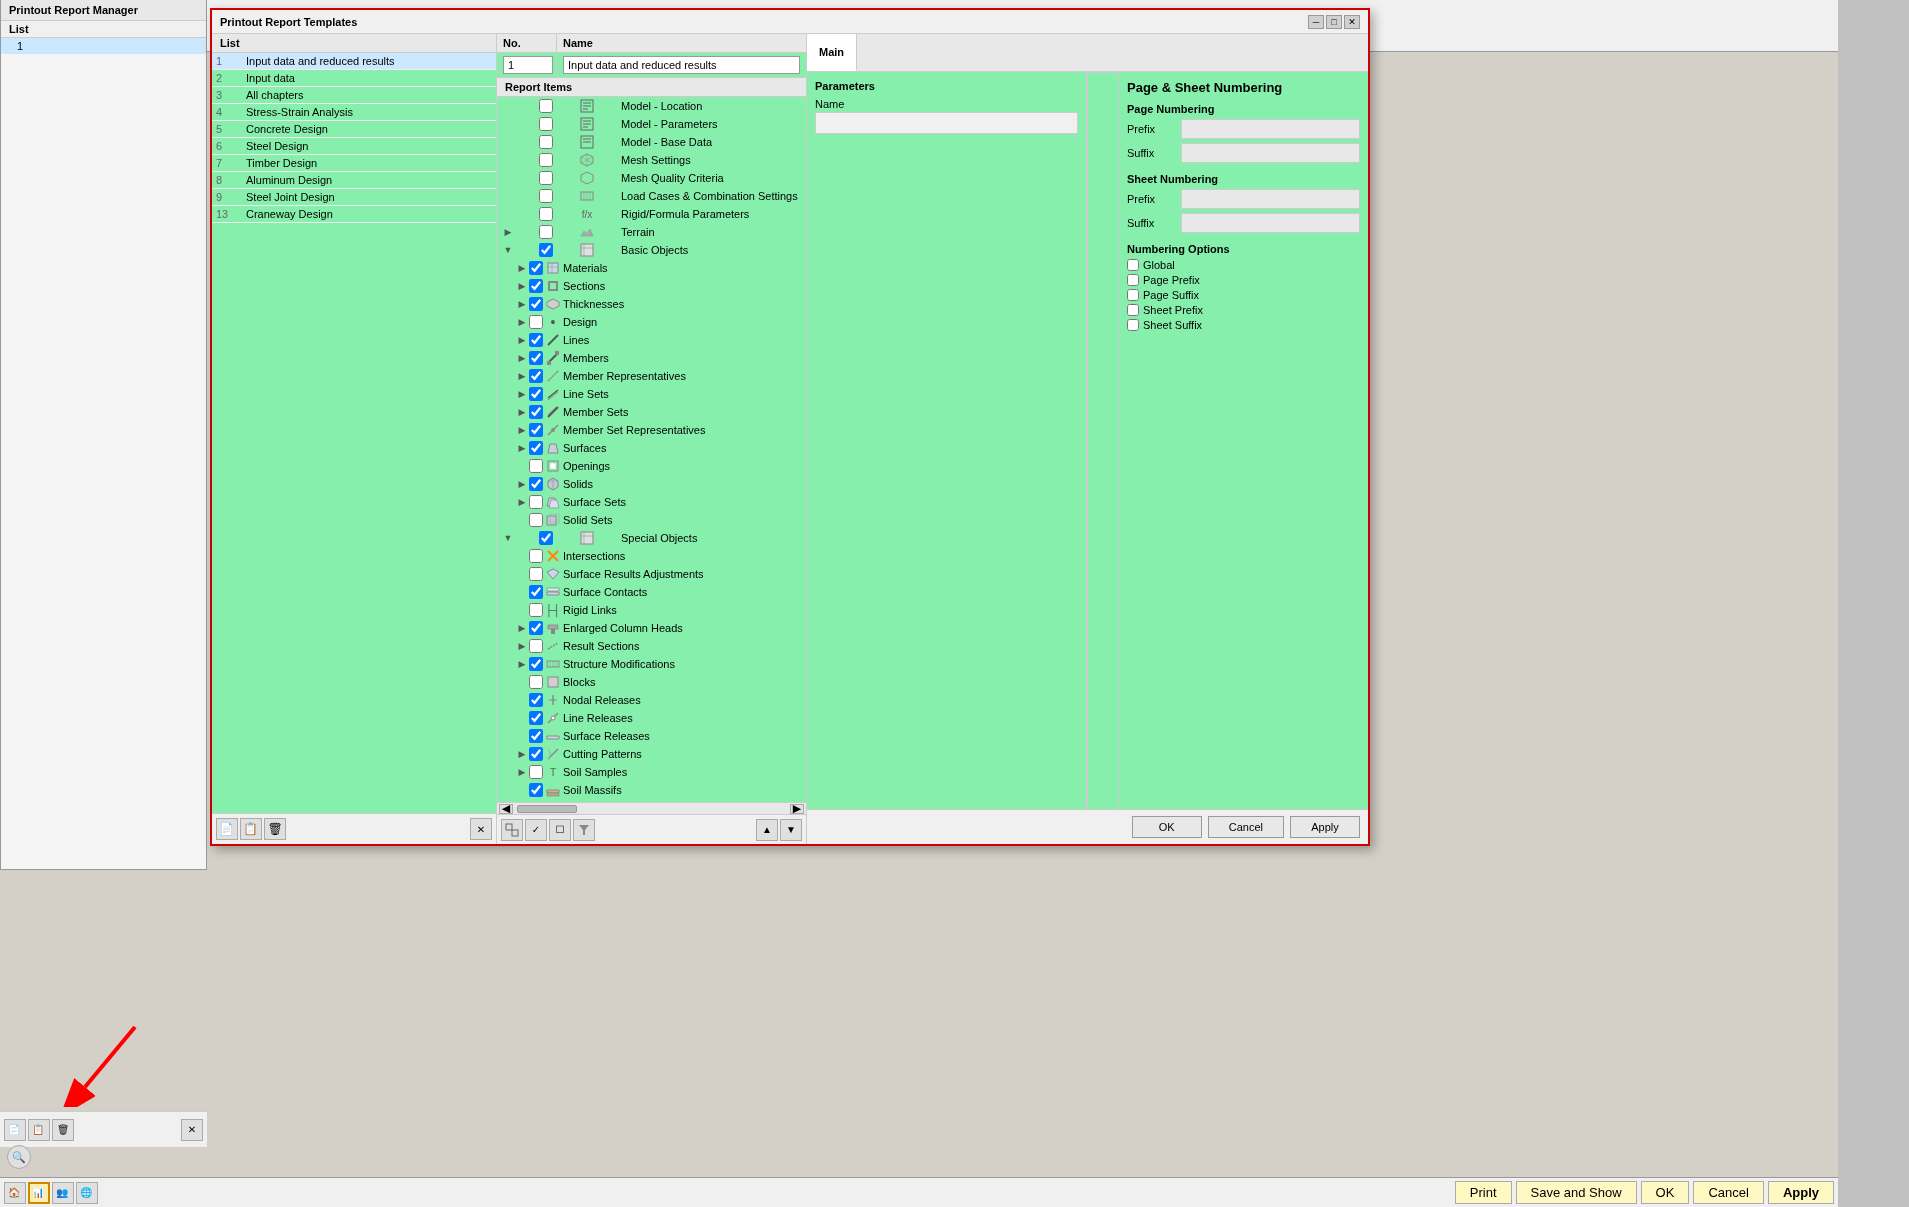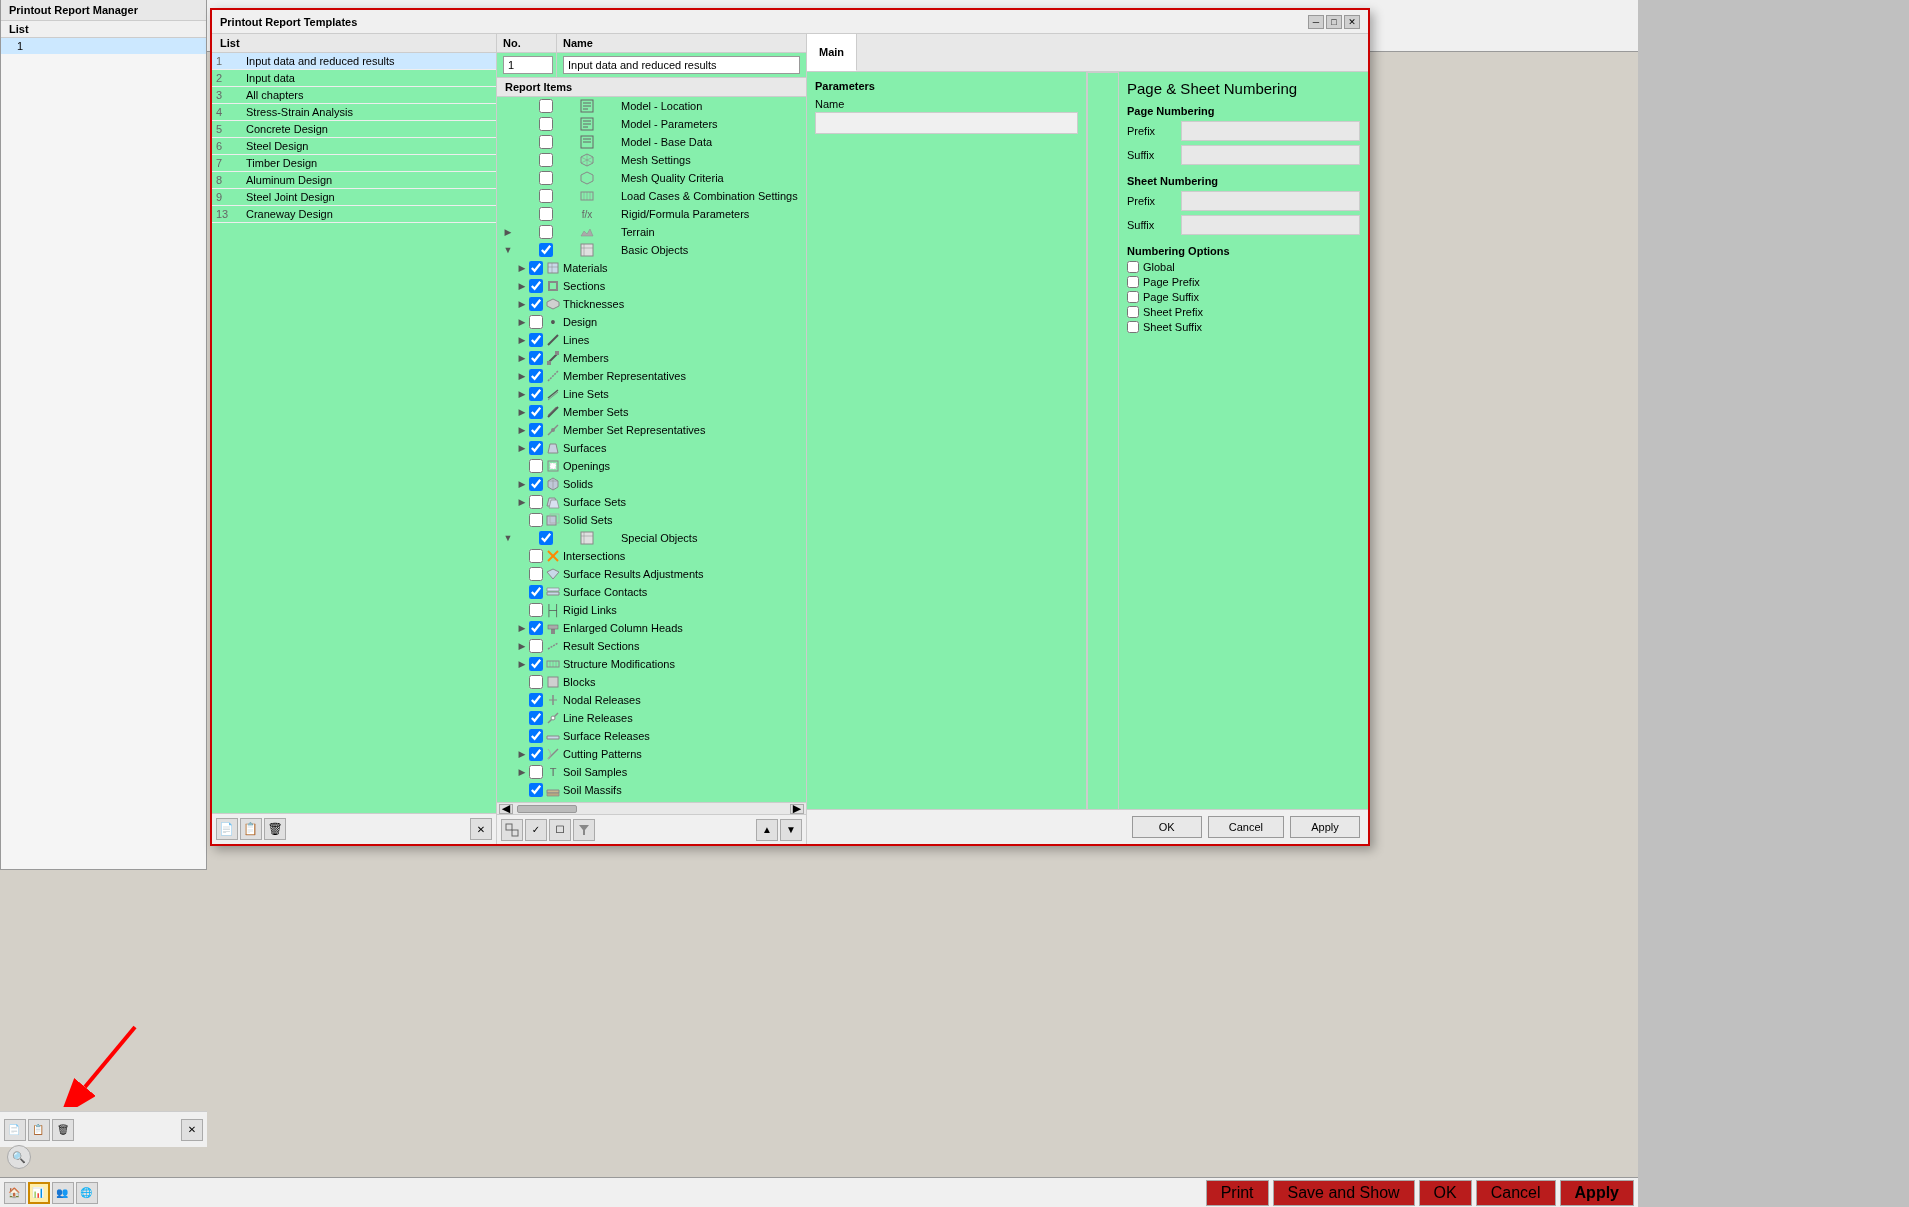--- a/index.html
+++ b/index.html
@@ -1,19 +1,19 @@
 <!DOCTYPE html>
 <html><head>
   <meta charset="utf-8">
   <style>
     * { box-sizing: border-box; margin: 0; padding: 0; }
     body { font-family: 'Segoe UI', Tahoma, Geneva, Verdana, sans-serif; font-size: 11px; background: #c0c0c0; overflow: hidden; }
 
     
-    .app-bg { width: 1638px; height: 1207px; background: #d4d0c8; position: relative; overflow: hidden; }
+    .app-bg { width: 1838px; height: 1207px; background: #d4d0c8; position: relative; overflow: hidden; }
 
     
     .toolbar { height: 52px; background: #f0f0f0; border-bottom: 1px solid #999; display: flex; align-items: center; padding: 2px 4px; }
     .toolbar-icons { display: flex; gap: 2px; }
     .toolbar-icon { width: 20px; height: 20px; background: #d0d0d0; border: 1px solid #aaa; display: flex; align-items: center; justify-content: center; font-size: 10px; cursor: pointer; }
 
     
     .left-panel { position: absolute; top: 0; left: 0; width: 207px; height: 870px; background: #f5f5f5; border: 1px solid #999; border-top: none; }
     .left-panel-title { background: #e8e8e8; padding: 4px 8px; font-size: 11px; font-weight: bold; border-bottom: 1px solid #ccc; }
     .left-panel-list-header { padding: 2px 8px; background: #f0f0f0; border-bottom: 1px solid #ccc; font-size: 11px; font-weight: bold; }
@@ -76,41 +76,41 @@
     .right-tab.active { background: white; border-bottom: 1px solid white; font-weight: bold; }
 
     .right-content { display: flex; flex: 1; }
     .params-section { width: 280px; border-right: 1px solid #ccc; padding: 8px; }
     .params-title { font-size: 11px; font-weight: bold; margin-bottom: 6px; }
     .param-field { margin-bottom: 6px; }
     .param-label { font-size: 11px; margin-bottom: 2px; }
     .param-input { width: 100%; height: 22px; border: 1px solid #ccc; background: #f0f0f0; padding: 2px 4px; font-size: 11px; }
 
     .numbering-section { flex: 1; padding: 8px; }
-    .numbering-title { font-size: 15px; font-weight: normal; margin-bottom: 8px; }
+    .numbering-title { font-size: 13px; font-weight: bold; margin-bottom: 8px; }
     .numbering-subsection { margin-bottom: 10px; }
     .numbering-sub-title { font-size: 11px; font-weight: bold; margin-bottom: 4px; }
     .numbering-row { display: flex; align-items: center; margin-bottom: 4px; gap: 8px; }
     .numbering-label { font-size: 11px; width: 50px; }
     .numbering-input { flex: 1; height: 20px; border: 1px solid #ccc; background: #e8e8e8; }
     .numbering-options { margin-top: 8px; }
     .checkbox-row { display: flex; align-items: center; gap: 4px; margin-bottom: 3px; font-size: 11px; }
     .checkbox-row input { width: 12px; height: 12px; }
 
     
     .dialog-footer { border-top: 1px solid #ccc; padding: 6px 8px; display: flex; justify-content: flex-end; gap: 6px; background: #f0f0f0; }
     .footer-btn { padding: 4px 20px; background: #e8e8e8; border: 1px solid #999; cursor: pointer; font-size: 11px; min-width: 70px; }
 
     
     .search-area { position: absolute; bottom: 66px; left: 4px; width: 30px; height: 30px; display: flex; align-items: center; justify-content: center; }
 
     
     .app-bottom-icons { position: absolute; bottom: 0; left: 0; right: 0; height: 30px; background: #f0f0f0; border-top: 1px solid #999; display: flex; align-items: center; padding: 0 4px; gap: 2px; }
     .app-status-right { margin-left: auto; display: flex; gap: 4px; }
-    .app-status-btn { padding: 3px 14px; background: #b91c1c; border: 1px solid #aaa; cursor: pointer; font-size: 16px; }
+    .app-status-btn { padding: 3px 14px; background: #fef9c3; border: 1px solid #aaa; cursor: pointer; font-size: 13px; }
 
     
     .report-items-list::-webkit-scrollbar { width: 8px; }
     .report-items-list::-webkit-scrollbar-track { background: #f0f0f0; }
     .report-items-list::-webkit-scrollbar-thumb { background: #bbb; border: 1px solid #999; }
 
     
     .h-scroll { height: 12px; background: #e8e8e8; border-top: 1px solid #ccc; display: flex; align-items: center; padding: 0 2px; }
     .h-scroll-bar { height: 8px; background: #bbb; border: 1px solid #999; border-radius: 2px; width: 60px; margin-left: 4px; }
   </style>

